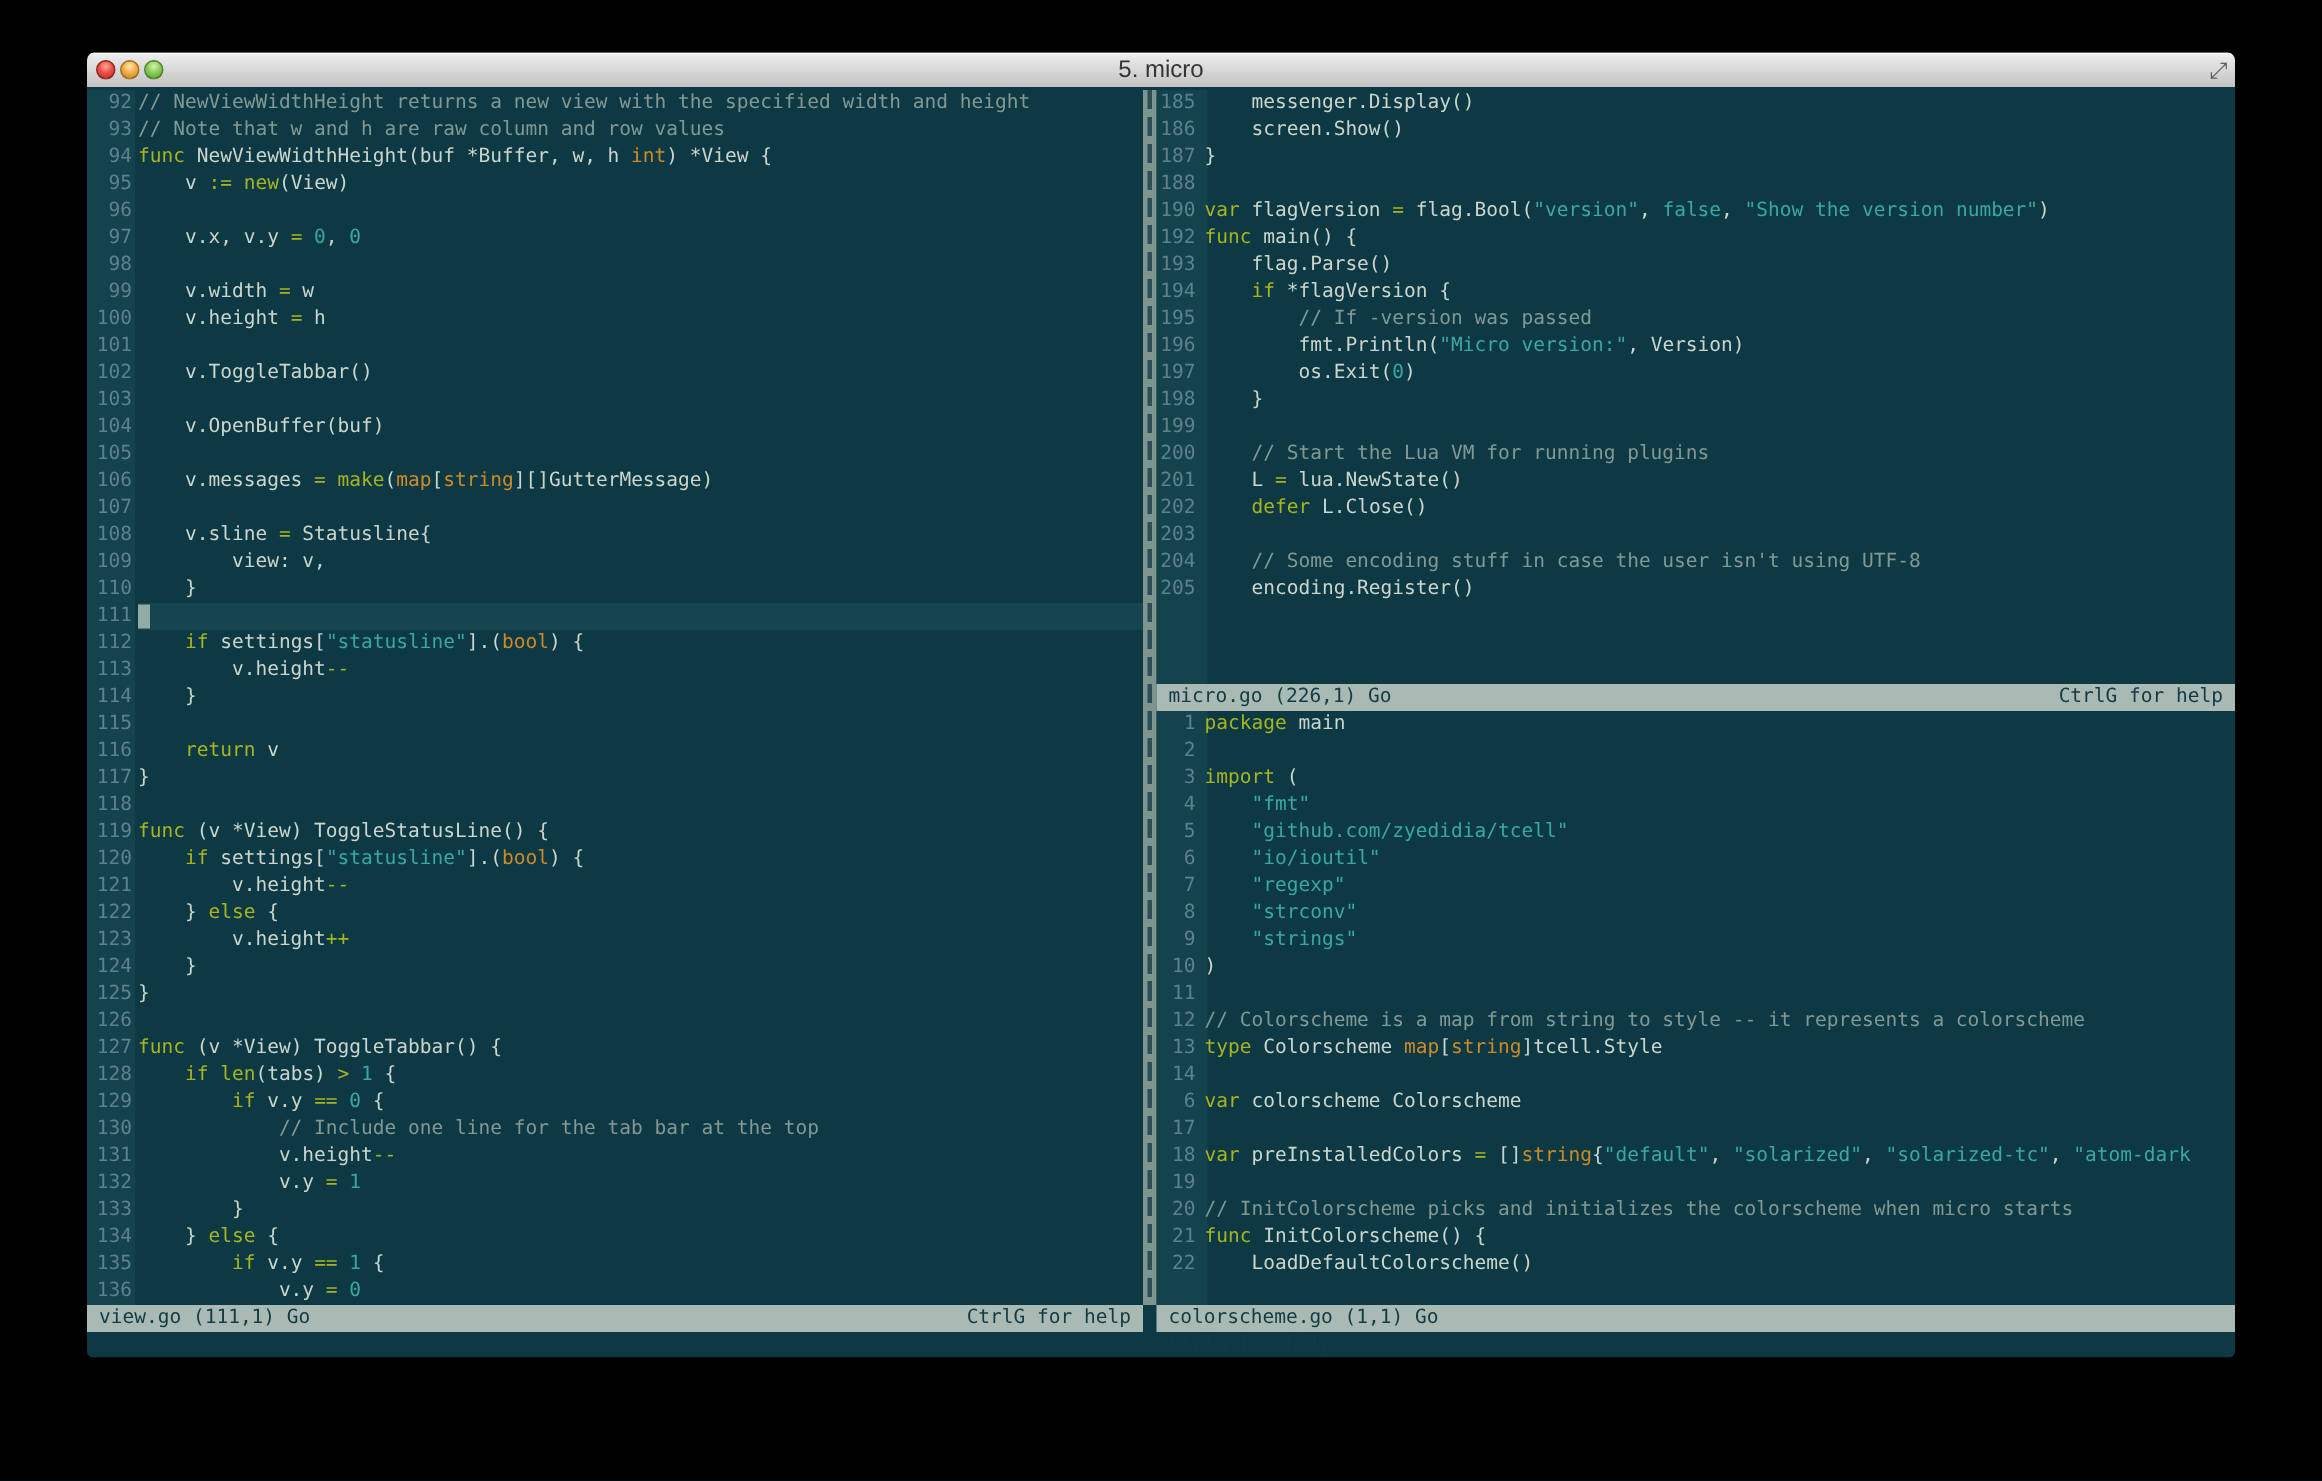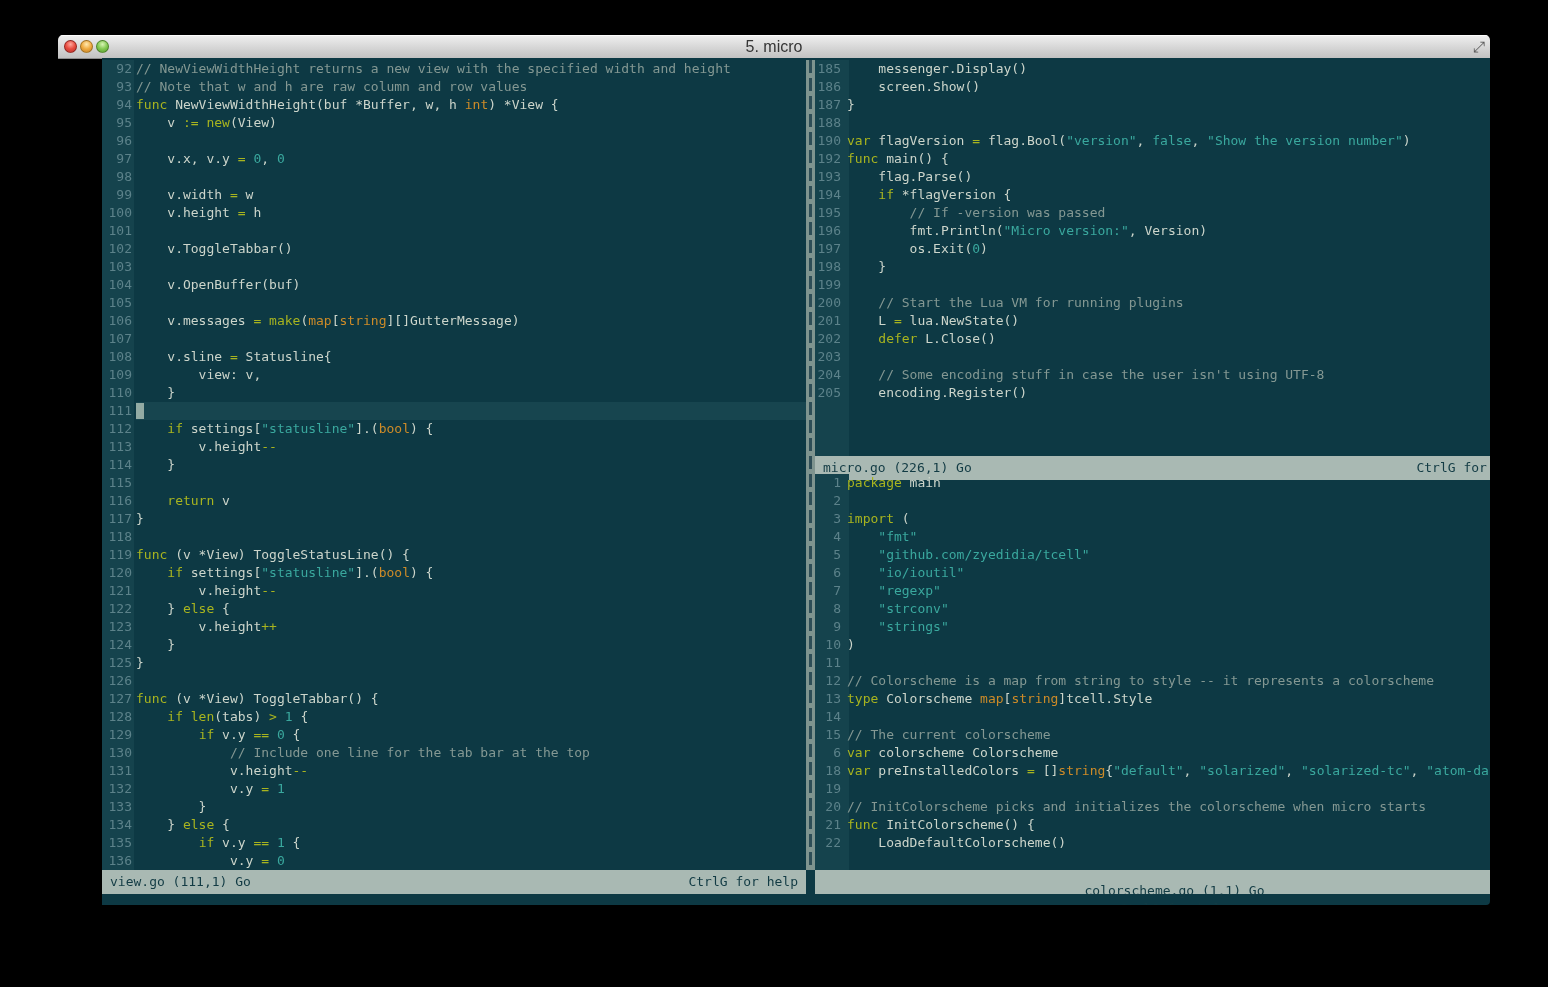--- a/index.html
+++ b/index.html
@@ -14,21 +14,21 @@
   .titlebar::before{content:"";position:absolute;left:0;right:0;top:0;height:1px;background:rgba(255,255,255,.85);}
   .lights{position:absolute;left:6px;top:5px;display:flex;gap:3px;}
   .light{width:13px;height:13px;border-radius:50%;box-sizing:border-box;display:inline-block;}
   .light.red{background:radial-gradient(circle at 50% 30%,#ffa79d 0%,#e84b3f 50%,#b5342c 100%);border:1px solid rgba(90,10,10,.55);}
   .light.yellow{background:radial-gradient(circle at 50% 30%,#ffe9b0 0%,#f0ab41 50%,#bf7f27 100%);border:1px solid rgba(110,75,10,.55);}
   .light.green{background:radial-gradient(circle at 50% 30%,#d8f4b5 0%,#83c952 50%,#559a2e 100%);border:1px solid rgba(40,85,15,.55);}
   .title{position:absolute;left:0;right:0;top:0;line-height:23px;text-align:center;
          font-family:"Liberation Sans",sans-serif;font-size:16px;color:#353535;}
   .fsicon{position:absolute;right:5px;top:1px;font-size:15px;line-height:22px;color:#5a5a5a;cursor:pointer;}
   
-  .term{position:absolute;left:0;top:23px;right:0;bottom:0;background:var(--bg);margin-left:44px;}
+  .term{position:absolute;left:0;top:23px;right:0;bottom:0;background:var(--bg);}
   .pane{position:absolute;overflow:hidden;}
   #pane-view{left:0;top:2px;width:704px;height:810px;}
   #pane-micro{left:713px;top:2px;width:719px;height:396px;}
   #pane-colorscheme{left:713px;top:416px;width:719px;height:396px;}
   .gutterbg{position:absolute;left:0;top:0;bottom:0;background:var(--gutterBg);z-index:0;}
   #pane-view .gutterbg{width:32px;}
   #pane-micro .gutterbg,#pane-colorscheme .gutterbg{width:34px;}
   .rows{position:relative;z-index:1;}
   .row{display:flex;height:18px;font-size:13px;line-height:18px;white-space:pre;}
   .num{flex:none;text-align:right;color:var(--lineNumber);}
@@ -41,21 +41,21 @@
   .cursorblock{flex:none;width:8px;height:16px;margin-top:1px;background:var(--cursor);}
   .sg-t{color:var(--text);} .sg-k{color:var(--keyword);} .sg-y{color:var(--type);}
   .sg-s{color:var(--string);} .sg-n{color:var(--constant);} .sg-c{color:var(--comment);}
   
   .divider{position:absolute;left:704px;top:2px;width:9px;height:810px;background:var(--divider);}
   .divider::before{content:"";position:absolute;left:3px;width:3px;top:0;bottom:0;
     background:repeating-linear-gradient(to bottom,var(--dividerDash) 0 13px,transparent 13px 18px);}
   
   .statusbar{position:absolute;height:18px;background:var(--statusBg);color:var(--statusText);
              font-size:13px;line-height:18px;display:flex;justify-content:space-between;
-             padding:12px 8px;box-sizing:border-box;white-space:pre;align-items:center;}
+             padding:0 8px;box-sizing:border-box;white-space:pre;}
   #sb-view{left:0;top:812px;width:704px;gap:18px;}
   #sb-micro{left:713px;top:398px;width:719px;}
   #sb-colorscheme{left:713px;top:812px;width:719px;flex-direction:column;}
 </style>
 </head>
 <body>
 
 <div class="screen">
   <div class="window">
     <div class="titlebar">
@@ -162,22 +162,22 @@
             <div class="row"><span class="num">5</span><span class="codewrap"><span class="sg-t">    </span><span class="sg-s">"github.com/zyedidia/tcell"</span></span></div>
             <div class="row"><span class="num">6</span><span class="codewrap"><span class="sg-t">    </span><span class="sg-s">"io/ioutil"</span></span></div>
             <div class="row"><span class="num">7</span><span class="codewrap"><span class="sg-t">    </span><span class="sg-s">"regexp"</span></span></div>
             <div class="row"><span class="num">8</span><span class="codewrap"><span class="sg-t">    </span><span class="sg-s">"strconv"</span></span></div>
             <div class="row"><span class="num">9</span><span class="codewrap"><span class="sg-t">    </span><span class="sg-s">"strings"</span></span></div>
             <div class="row"><span class="num">10</span><span class="codewrap"><span class="sg-t">)</span></span></div>
             <div class="row"><span class="num">11</span><span class="codewrap"></span></div>
             <div class="row"><span class="num">12</span><span class="codewrap"><span class="sg-c">// Colorscheme is a map from string to style -- it represents a colorscheme</span></span></div>
             <div class="row"><span class="num">13</span><span class="codewrap"><span class="sg-k">type</span><span class="sg-t"> Colorscheme </span><span class="sg-y">map</span><span class="sg-t">[</span><span class="sg-y">string</span><span class="sg-t">]tcell.Style</span></span></div>
             <div class="row"><span class="num">14</span><span class="codewrap"></span></div>
-            <div class="row"><span class="num">15</span><span class="codewrap"><span class="sg-c">// The current colorscheme</span></span></div>
             <div class="row"><span class="num">6</span><span class="codewrap"><span class="sg-k">var</span><span class="sg-t"> colorscheme Colorscheme</span></span></div>
+            <div class="row"><span class="num">17</span><span class="codewrap"></span></div>
             <div class="row"><span class="num">18</span><span class="codewrap"><span class="sg-k">var</span><span class="sg-t"> preInstalledColors </span><span class="sg-k">=</span><span class="sg-t"> []</span><span class="sg-y">string</span><span class="sg-t">{</span><span class="sg-s">"default"</span><span class="sg-t">, </span><span class="sg-s">"solarized"</span><span class="sg-t">, </span><span class="sg-s">"solarized-tc"</span><span class="sg-t">, </span><span class="sg-s">"atom-dark</span></span></div>
             <div class="row"><span class="num">19</span><span class="codewrap"></span></div>
             <div class="row"><span class="num">20</span><span class="codewrap"><span class="sg-c">// InitColorscheme picks and initializes the colorscheme when micro starts</span></span></div>
             <div class="row"><span class="num">21</span><span class="codewrap"><span class="sg-k">func</span><span class="sg-t"> InitColorscheme() {</span></span></div>
             <div class="row"><span class="num">22</span><span class="codewrap"><span class="sg-t">    LoadDefaultColorscheme()</span></span></div>
           </div>
       </div>
 
       <div class="statusbar" id="sb-view">
         <span>view.go (111,1) Go</span>

